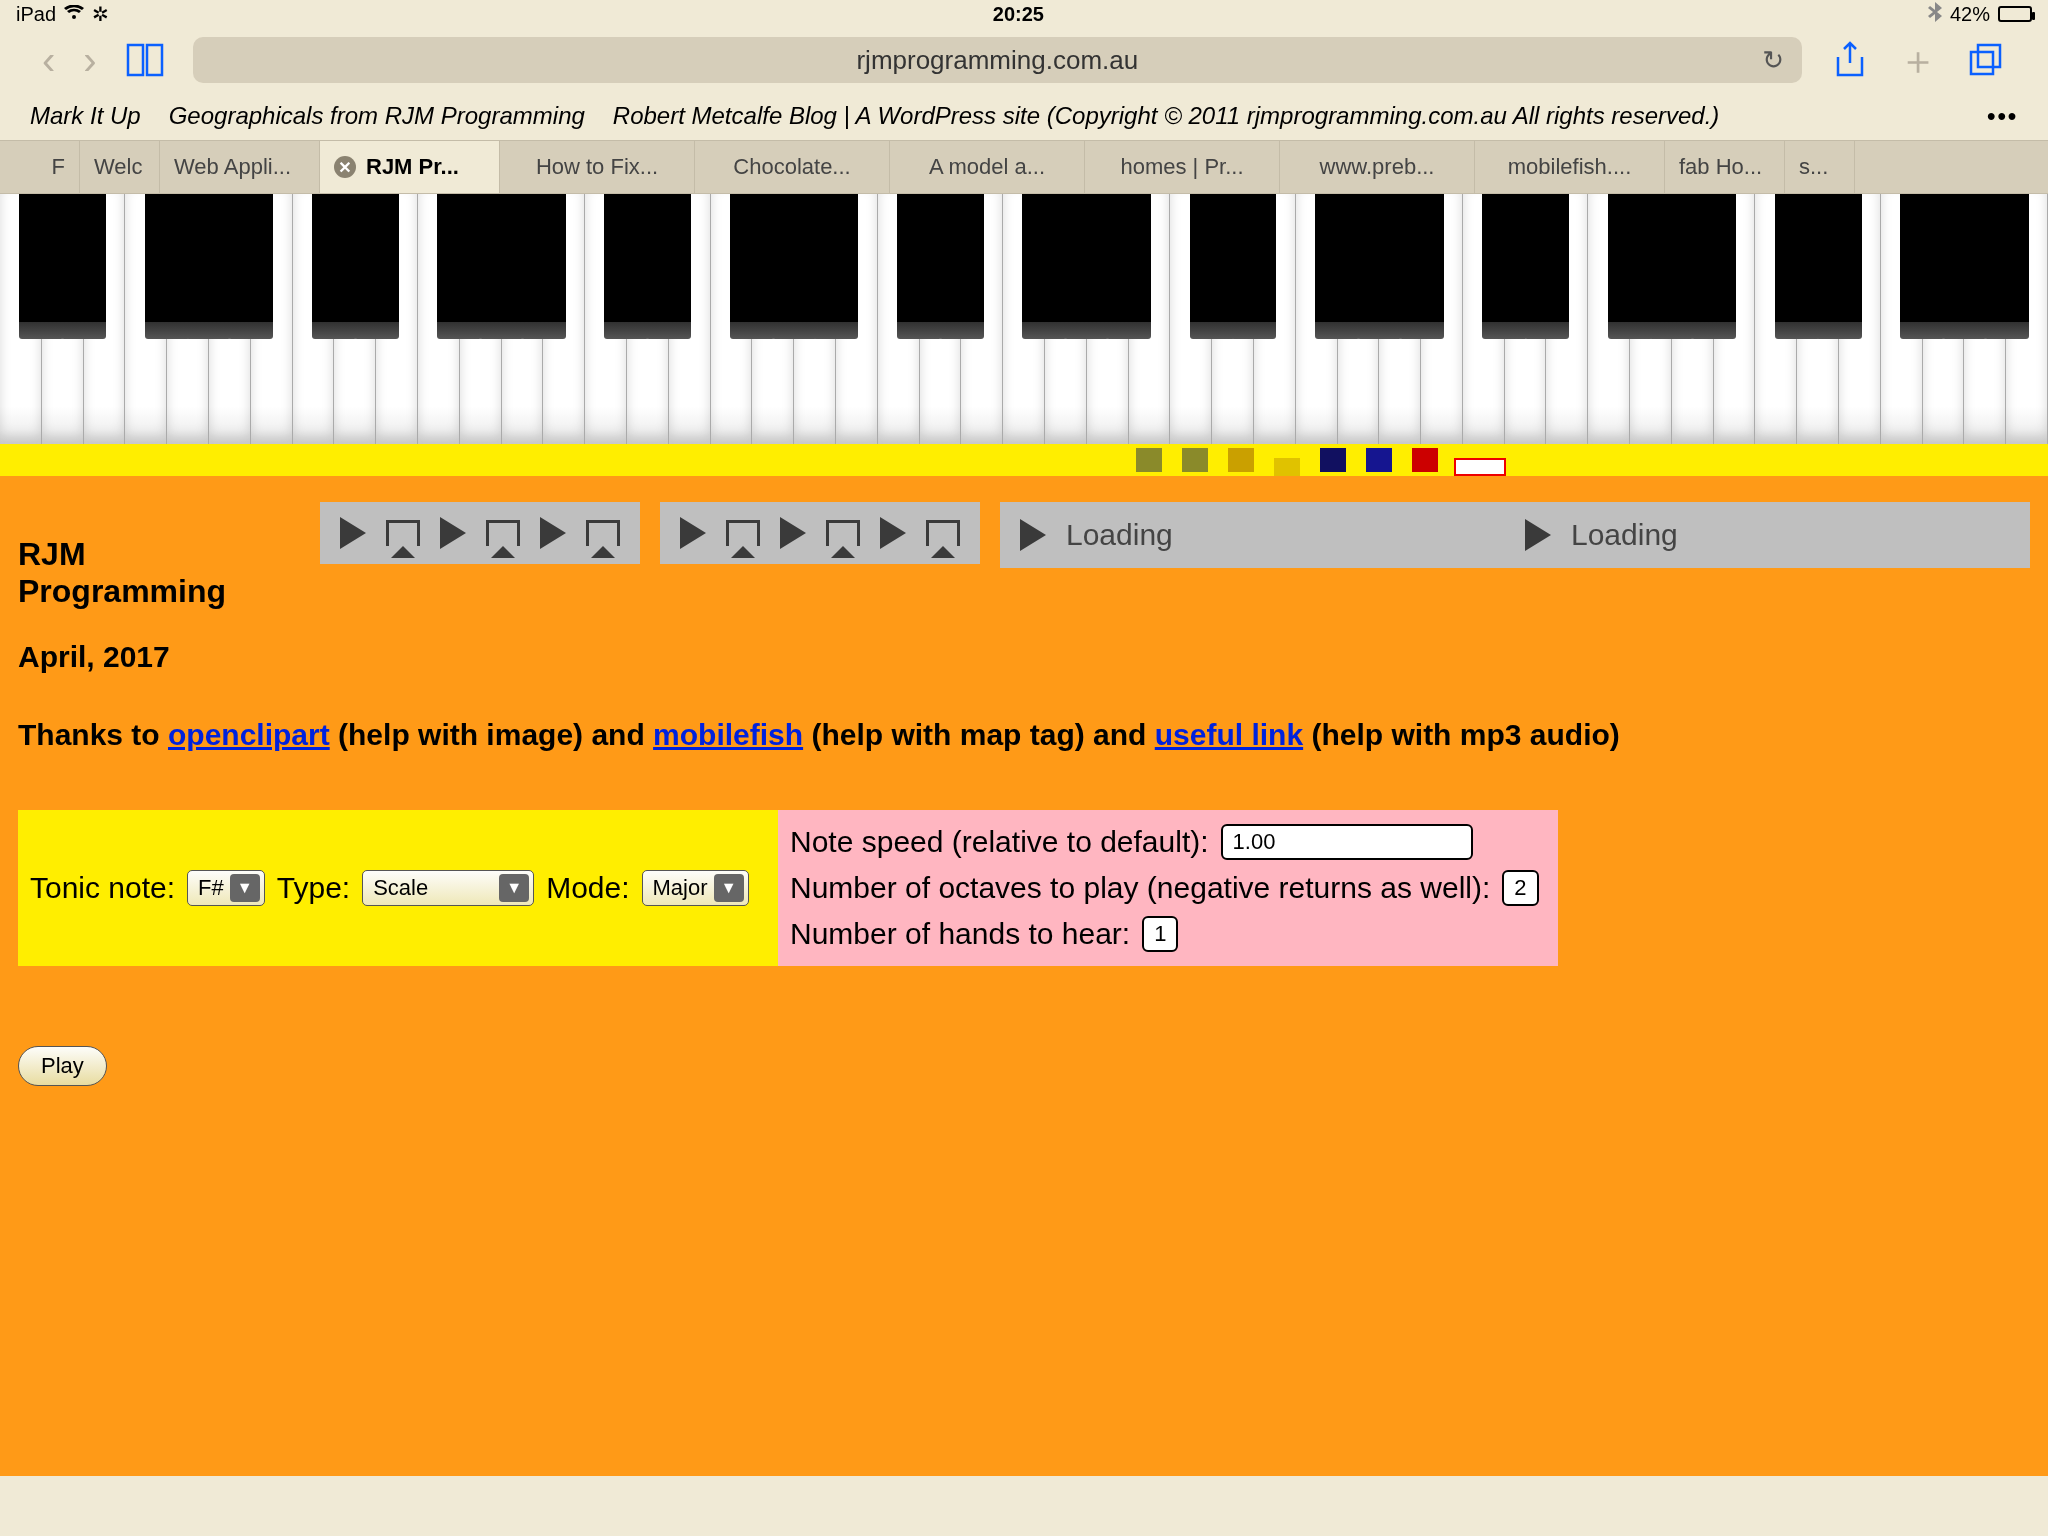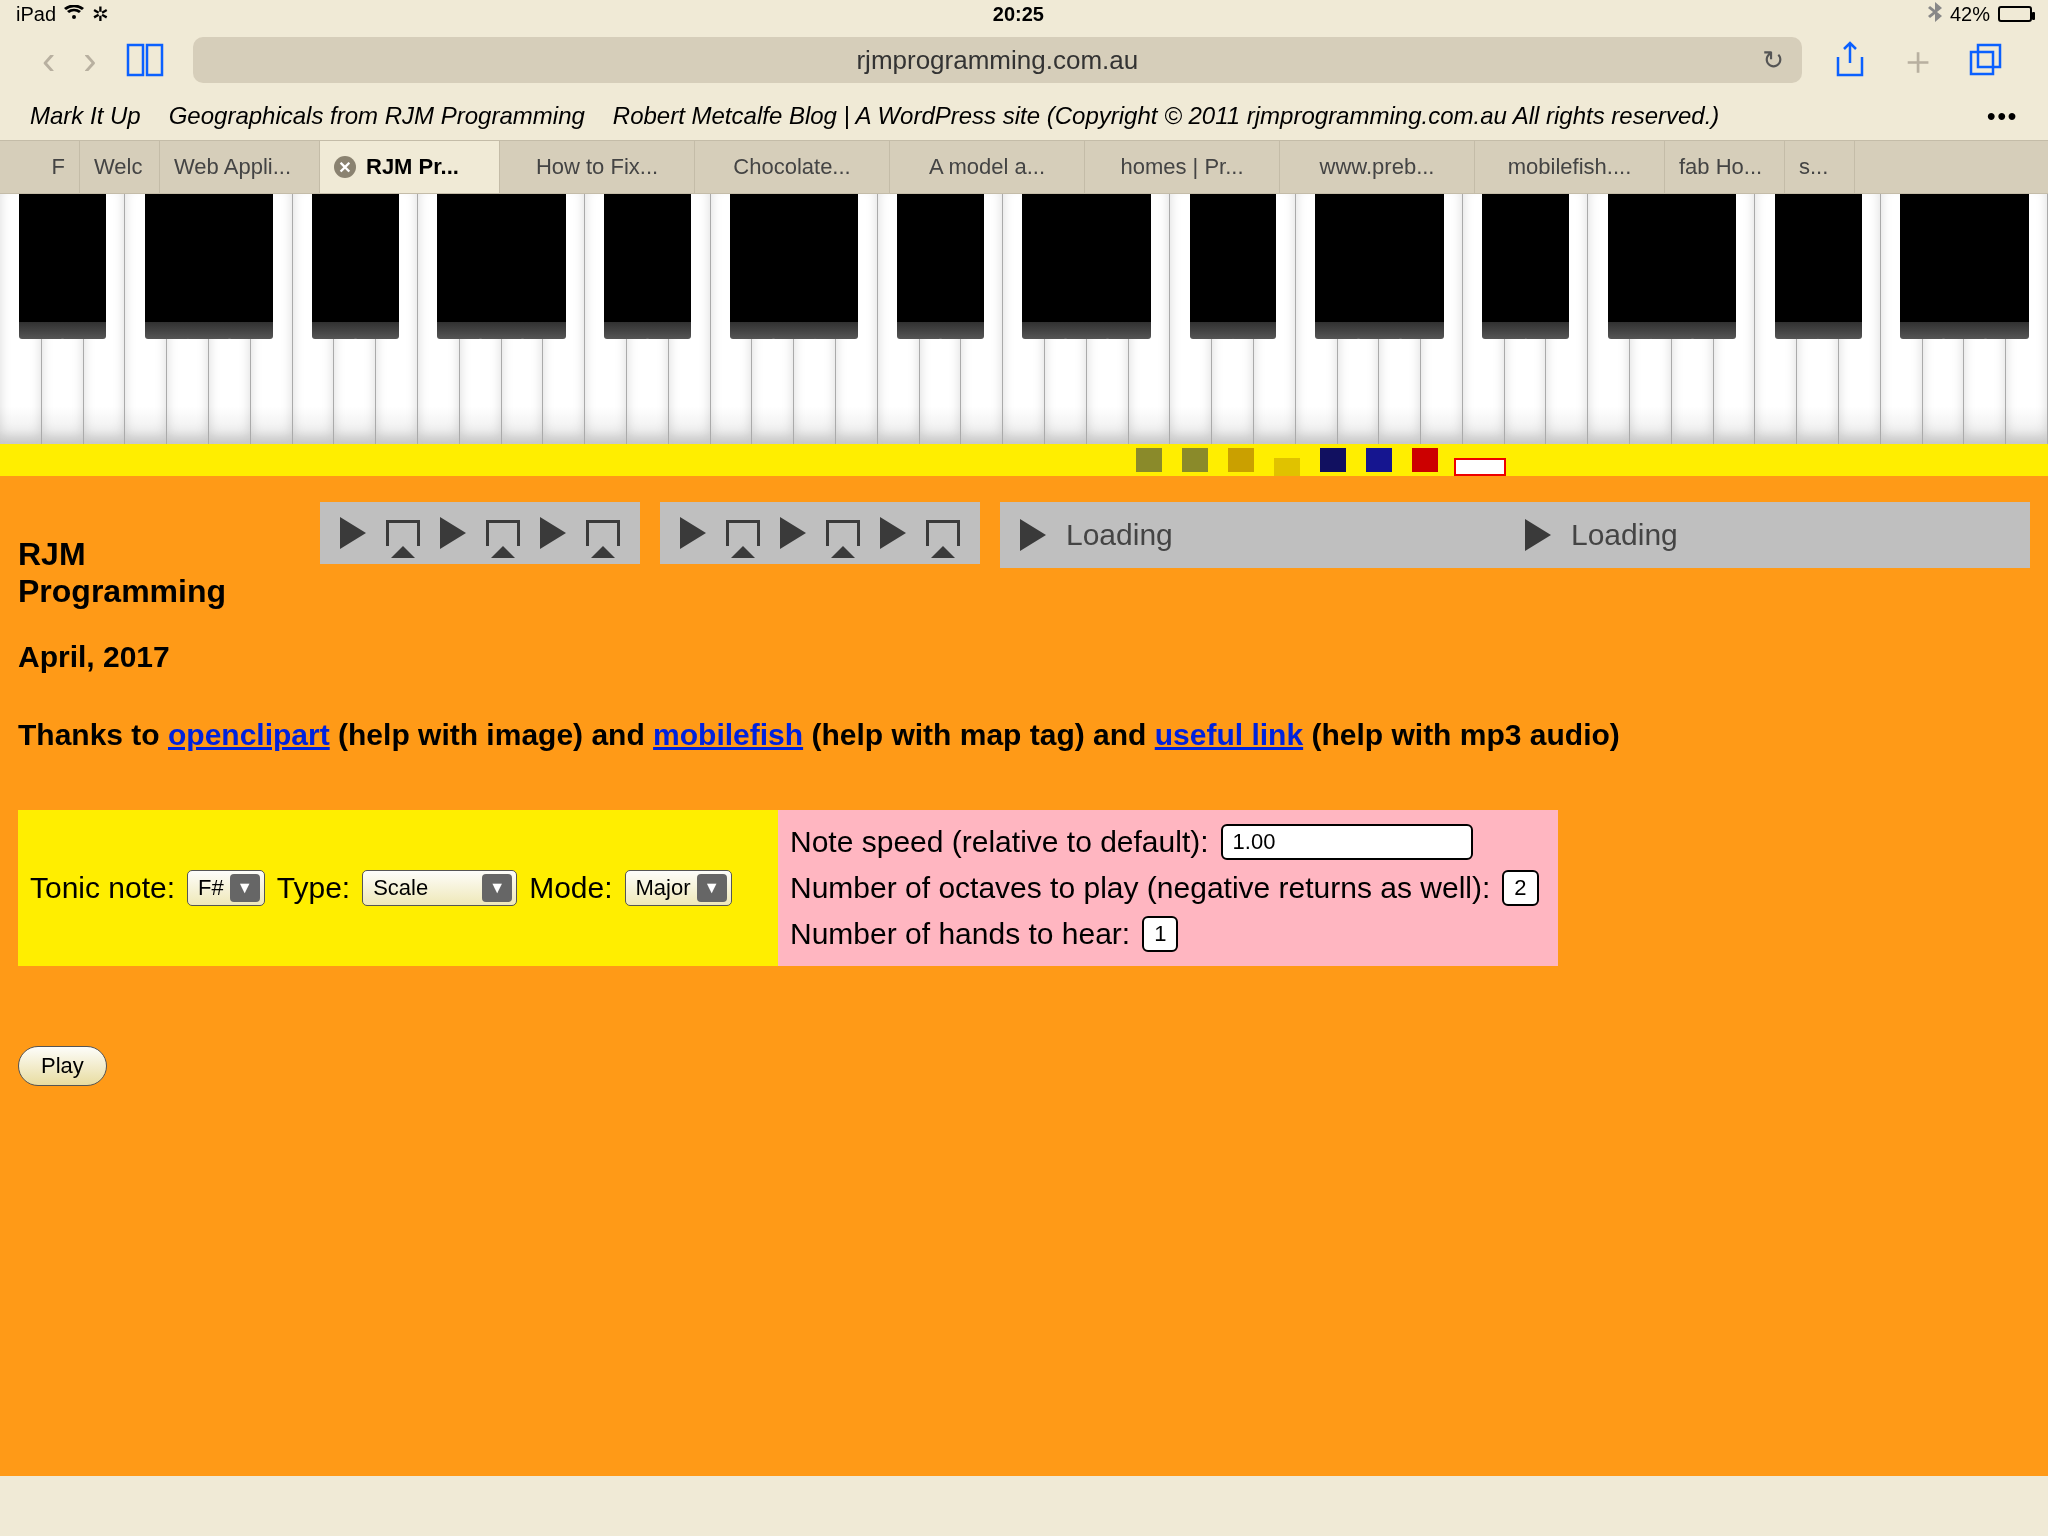--- a/index.html
+++ b/index.html
@@ -317,21 +317,21 @@
   </div>
 
   <div class="controls">
     <div class="yellowbox">
       <span>Tonic note:</span>
       <span class="selectish">
           <span>F#</span>
           <span class="arrow">▼</span>
         </span>
       <span>Type:</span>
-      <span class="selectish" style="width:155px">
+      <span class="selectish" style="width:172px">
           <span style="flex:1">Scale</span>
           <span class="arrow">▼</span>
         </span>
       <span>Mode:</span>
       <span class="selectish">
           <span>Major</span>
           <span class="arrow">▼</span>
         </span>
     </div>
     <div class="pinkbox">

